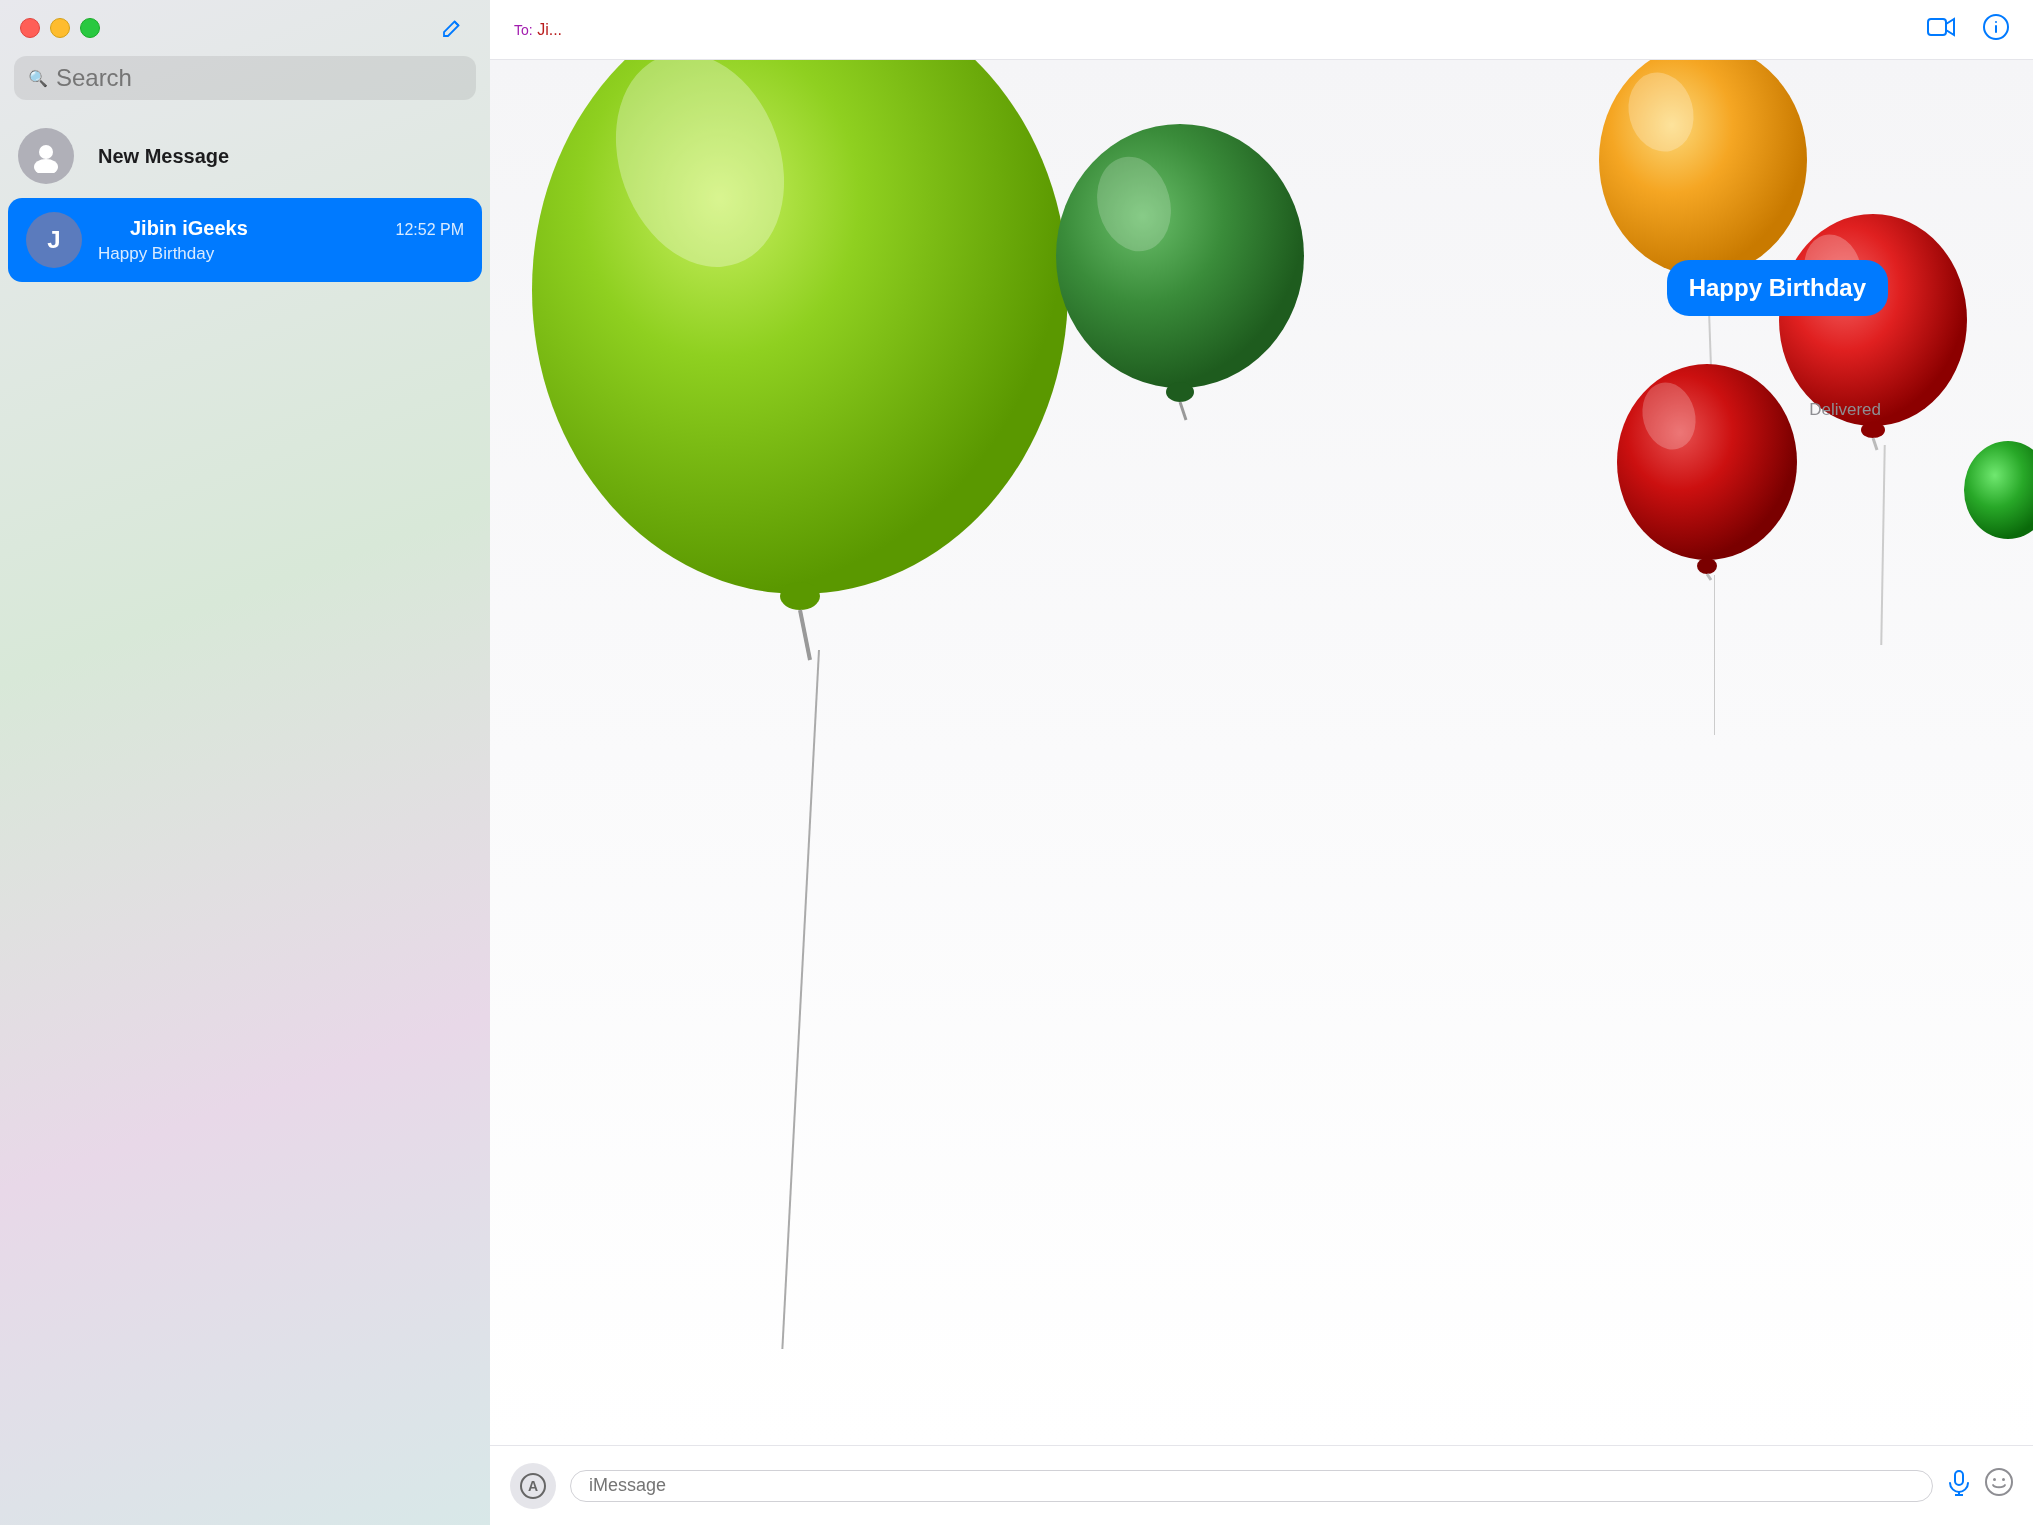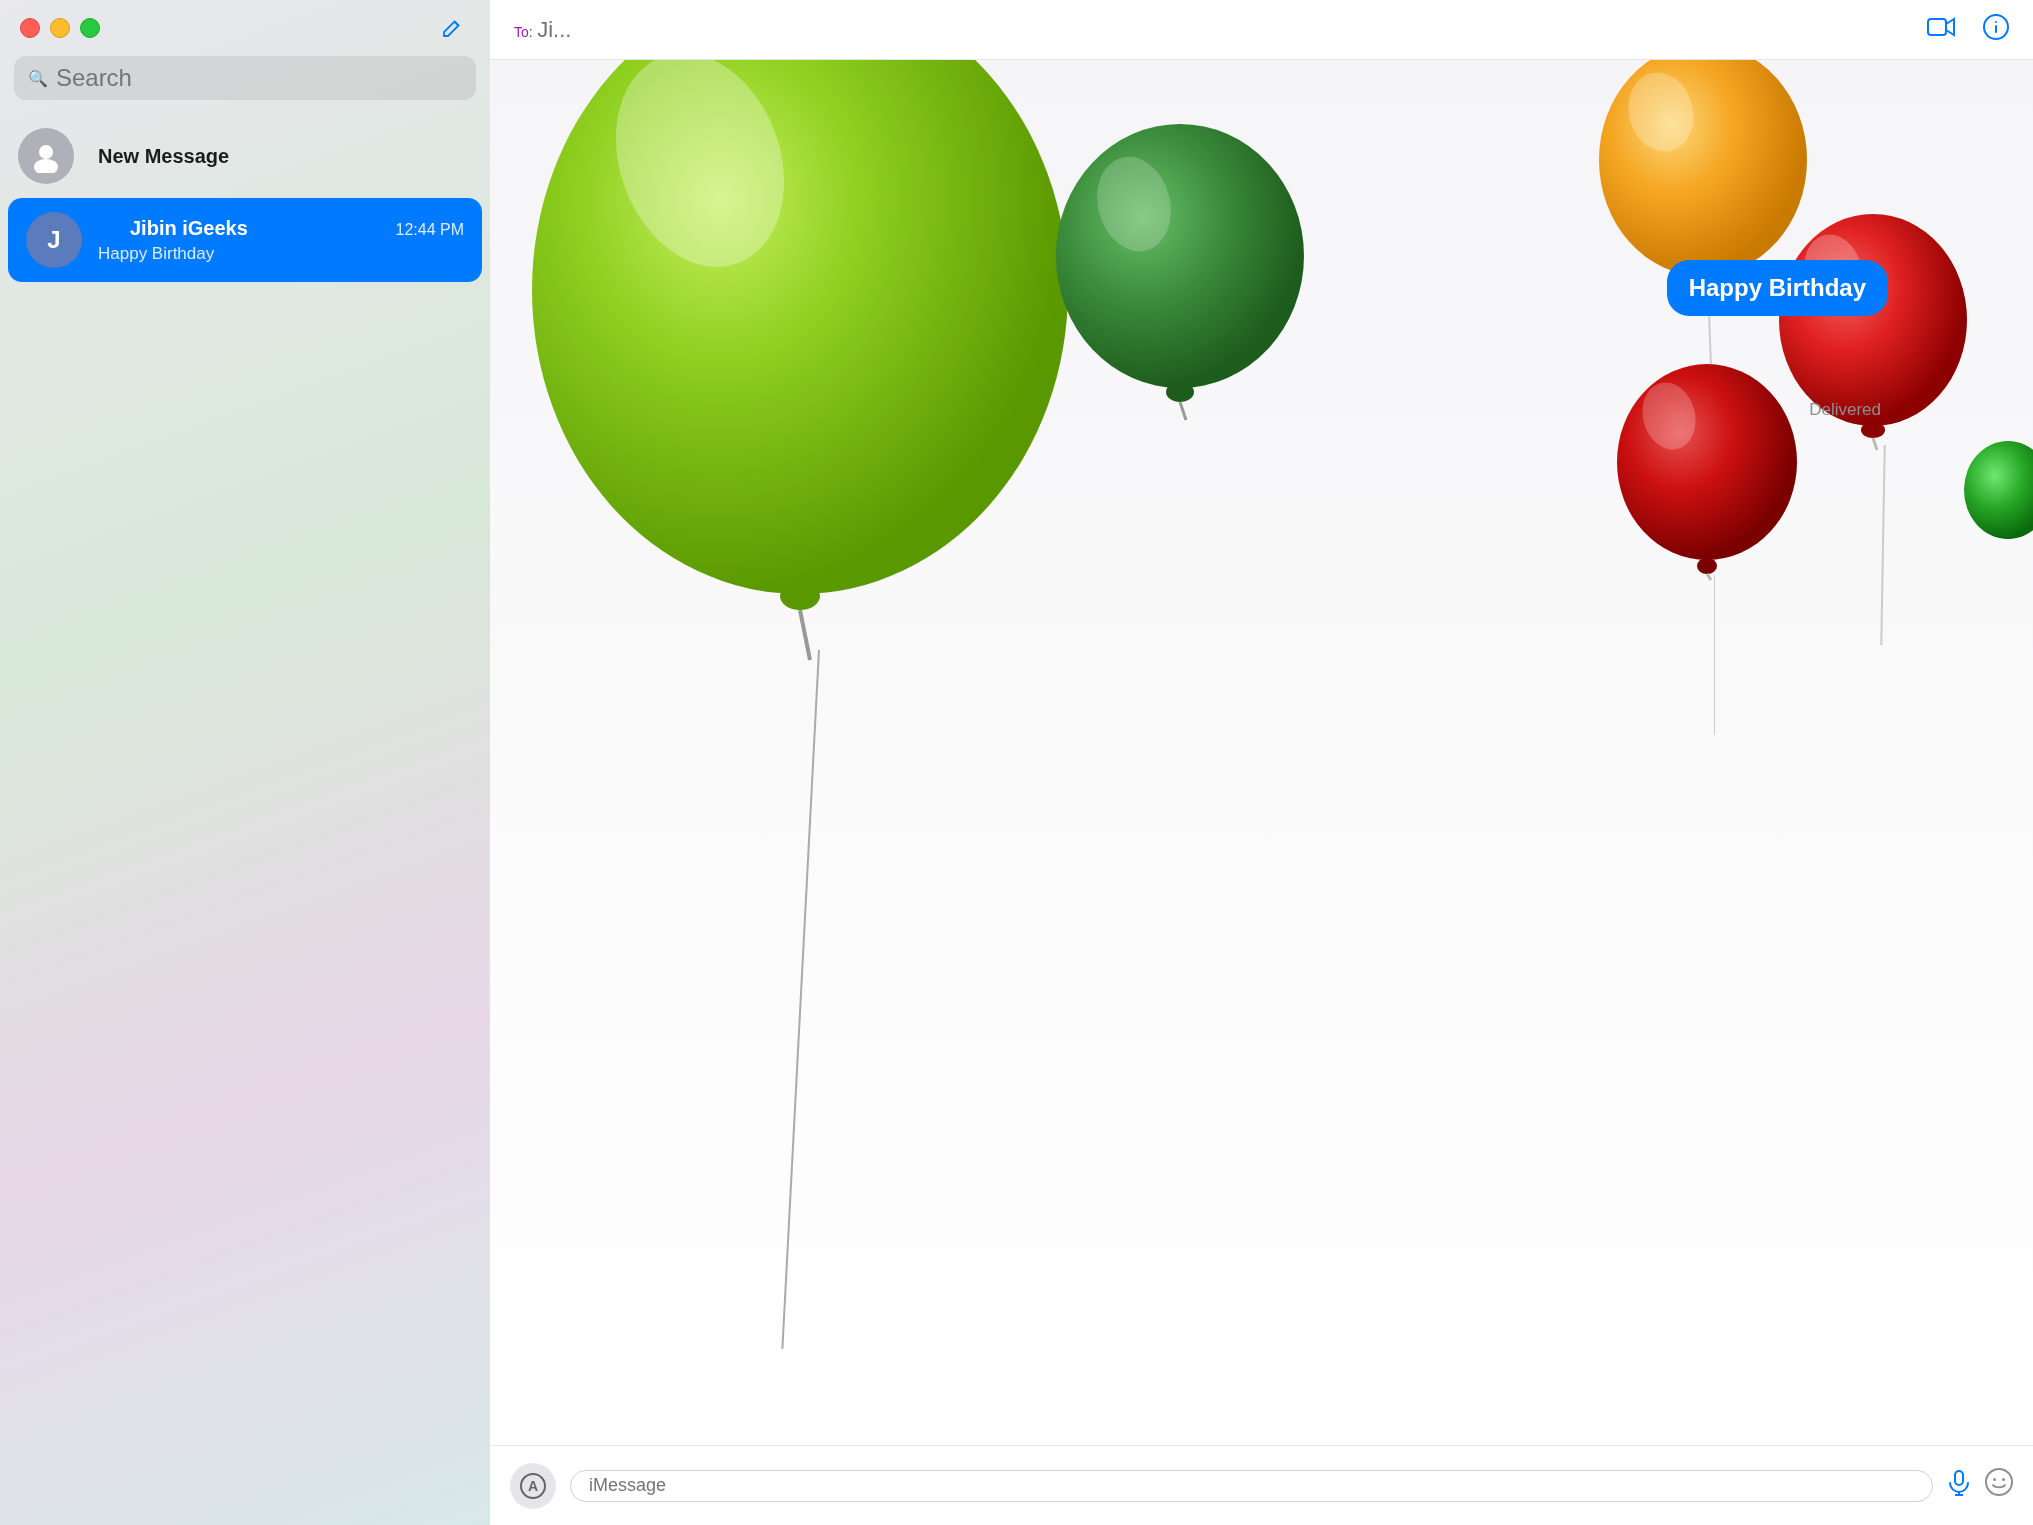--- a/index.html
+++ b/index.html
@@ -196,22 +196,22 @@
       position: relative;
       z-index: 10;
     }
 
     .chat-header-to {
       font-size: 14px;
       color: #a21caf;
     }
 
     .chat-header-name {
-      font-size: 22px;
-      color: #737373;
+      font-size: 16px;
+      color: #b91c1c;
     }
 
     .chat-header-actions {
       display: flex;
       gap: 28px;
       align-items: center;
     }
 
     .header-icon {
       color: #007aff;
@@ -423,21 +423,21 @@
     <span class="item-label">New Message</span>
   </div>
 
   <div class="convo-item">
     <div class="avatar-jibin">
       <span>J</span>
     </div>
     <div class="convo-text">
       <div class="convo-header">
         <span class="convo-name">Jibin iGeeks</span>
-        <span class="convo-time">12:44 PM</span>
+        <span class="convo-time">12:52 PM</span>
       </div>
       <div class="convo-preview">Happy Birthday</div>
     </div>
   </div>
 
 </div>
 
 <div class="chat-area">
 
   <div class="chat-header">

